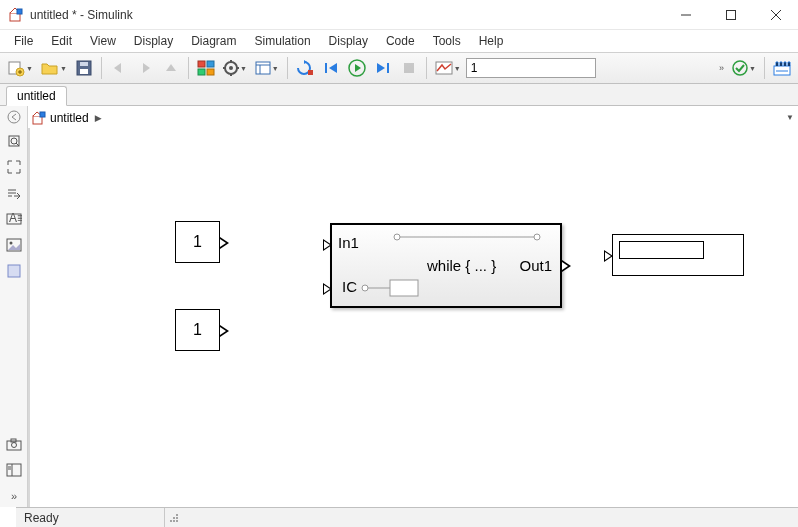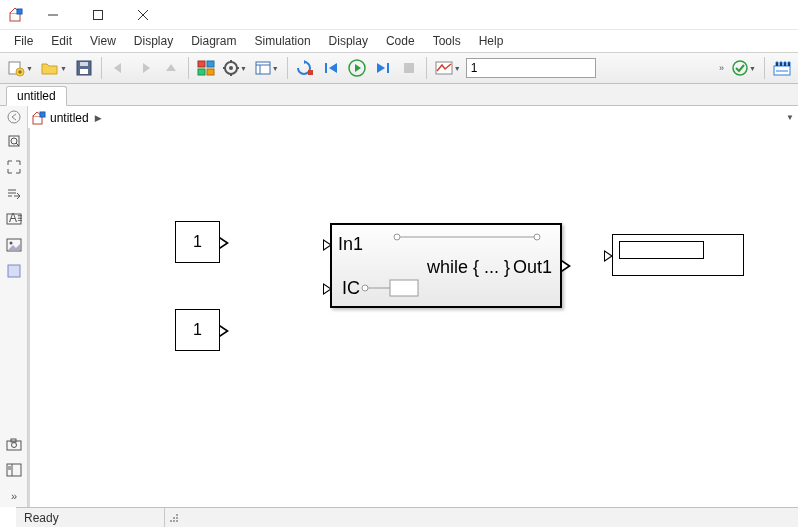--- a/index.html
+++ b/index.html
@@ -23,21 +23,21 @@
 .palette { width: 28px; background: #f6f6f6; border-right: 1px solid #d0d0d0; display: flex; flex-direction: column; align-items: center; padding-top: 2px; gap: 4px; }
 .palbtn { width: 22px; height: 22px; display:flex; align-items:center; justify-content:center; border:1px solid transparent; border-radius:2px; }
 .canvaswrap { flex:1; display:flex; flex-direction:column; }
 .breadcrumb { height: 24px; border-bottom: 1px solid #c0c0c0; display:flex; align-items:center; padding: 0 4px; gap:4px; }
 .breadcrumb .model-icon { width:14px; height:14px; }
 .breadcrumb .arrow { color:#555; font-size:9px; margin-left:2px; }
 .breadcrumb .spacer { flex:1; }
 .canvas { flex:1; background:#fff; position:relative; overflow:hidden; border-left: 2px solid #d8d8d8; }
 
 .blk { position:absolute; background:#fff; border:1px solid #000; }
-.blk .lbl { position:absolute; font-size:18px; }
+.blk .lbl { position:absolute; font-size:15px; }
 .port-out { position:absolute; width:0; height:0; border-top:6px solid transparent; border-bottom:6px solid transparent; border-left:9px solid #000; }
 .port-out::after { content:""; position:absolute; left:-9px; top:-4px; border-top:4px solid transparent; border-bottom:4px solid transparent; border-left:6px solid #fff; }
 .port-in { position:absolute; width:0; height:0; border-top:6px solid transparent; border-bottom:6px solid transparent; border-left:9px solid #000; left:-9px; }
 .port-in::after { content:""; position:absolute; left:-8px; top:-4px; border-top:4px solid transparent; border-bottom:4px solid transparent; border-left:6px solid #fff; }
 .statusbar { height: 20px; background: #f2f2f2; border-top: 1px solid #c0c0c0; display:flex; align-items:center; padding: 0 8px; font-size:11px; color:#333;margin-left:16px; }
 .statusbar .cell { padding: 0 10px; border-left:1px solid #c8c8c8; height:100%; display:flex; align-items:center; }
 .statusbar .cell:first-child { border-left:none; padding-left:0; flex:0 0 140px; }
 .statusbar .flexcell { flex:1; }
 .navrow { height: 22px; display:flex; }
 .navrow .palette-slot { width:28px; border-right:1px solid #d0d0d0; background:#f6f6f6; display:flex; align-items:center; justify-content:center; }
@@ -47,20 +47,21 @@
 <body>
 
 <div class="titlebar">
   <span class="icon">
     <svg width="16" height="16">
         <rect x="2" y="6" width="10" height="8" fill="#fff" stroke="#c04030"></rect>
         <path d="M2 6 L7 1 L12 6" fill="#fff" stroke="#c04030"></path>
         <rect x="9" y="2" width="5" height="5" fill="#2a7de1" stroke="#1a5bb0"></rect>
       </svg>
   </span>
+  <span class="title">untitled * - Simulink</span>
   <div class="winbtns">
     <div class="winbtn">
         <svg width="10" height="10">
           <line x1="0" y1="5" x2="10" y2="5" stroke="#333"></line>
         </svg>
       </div>
     <div class="winbtn">
         <svg width="10" height="10">
           <rect x="0.5" y="0.5" width="9" height="9" fill="none" stroke="#333"></rect>
         </svg>

